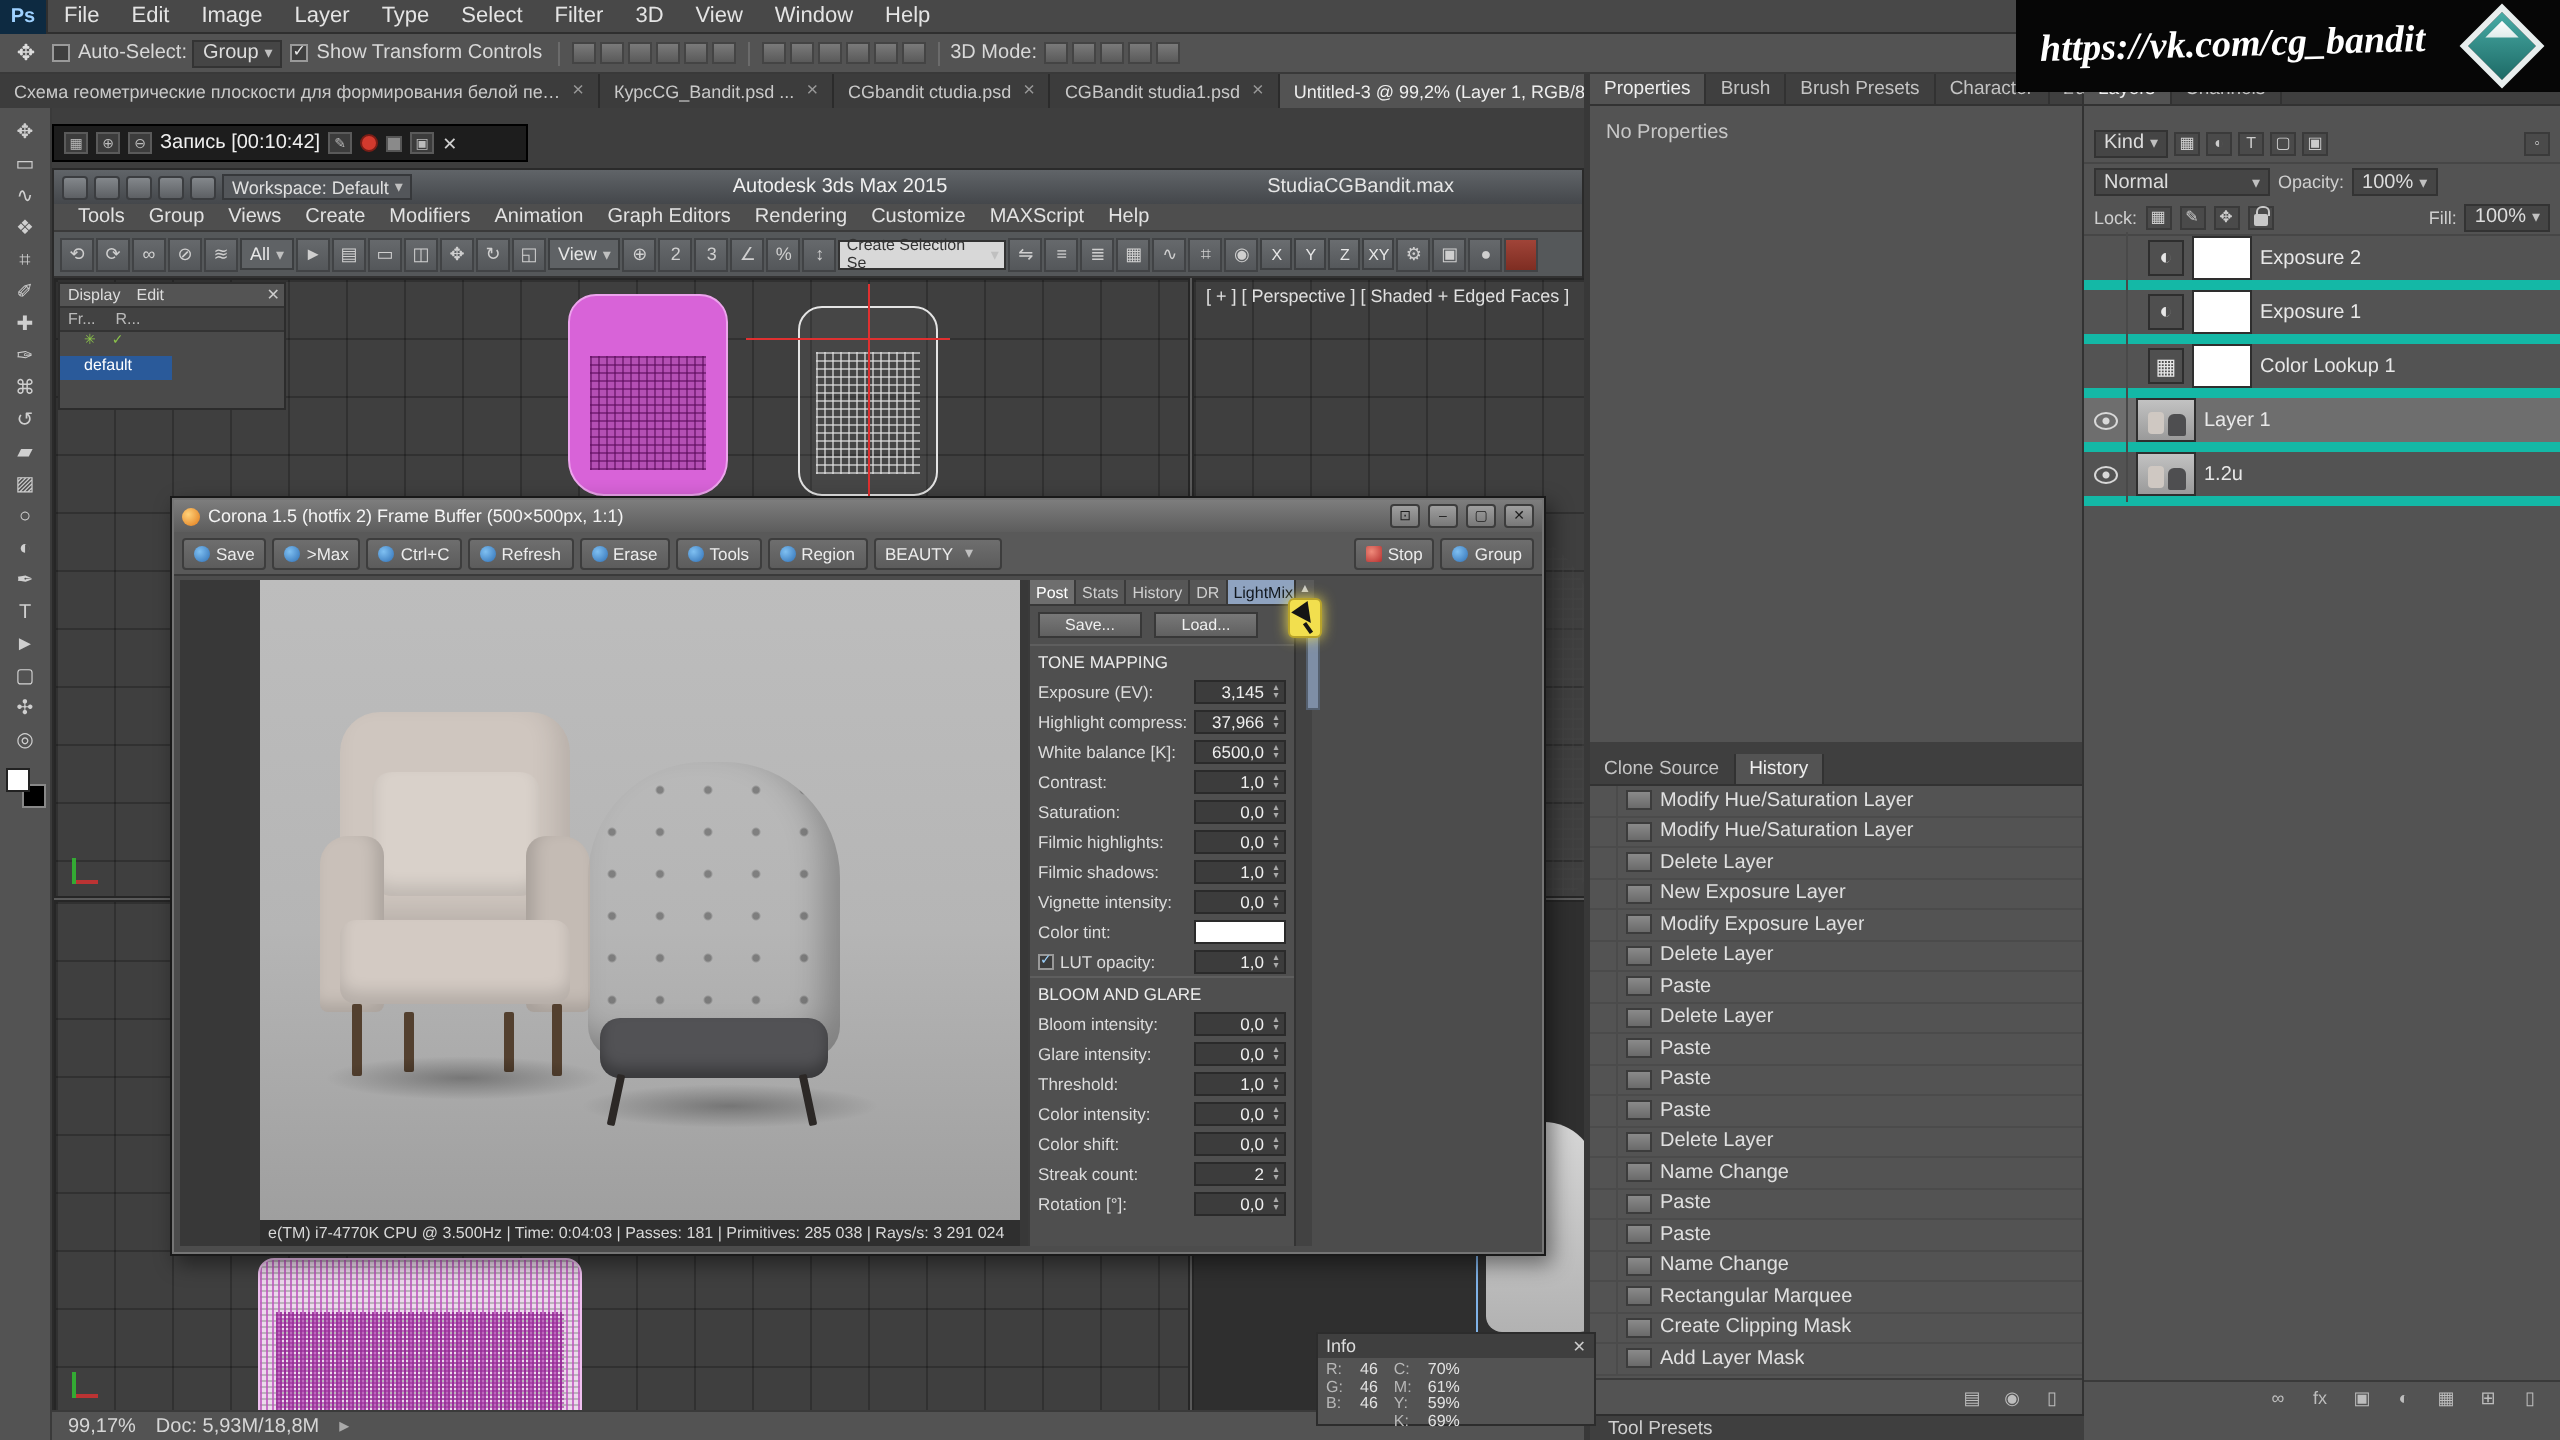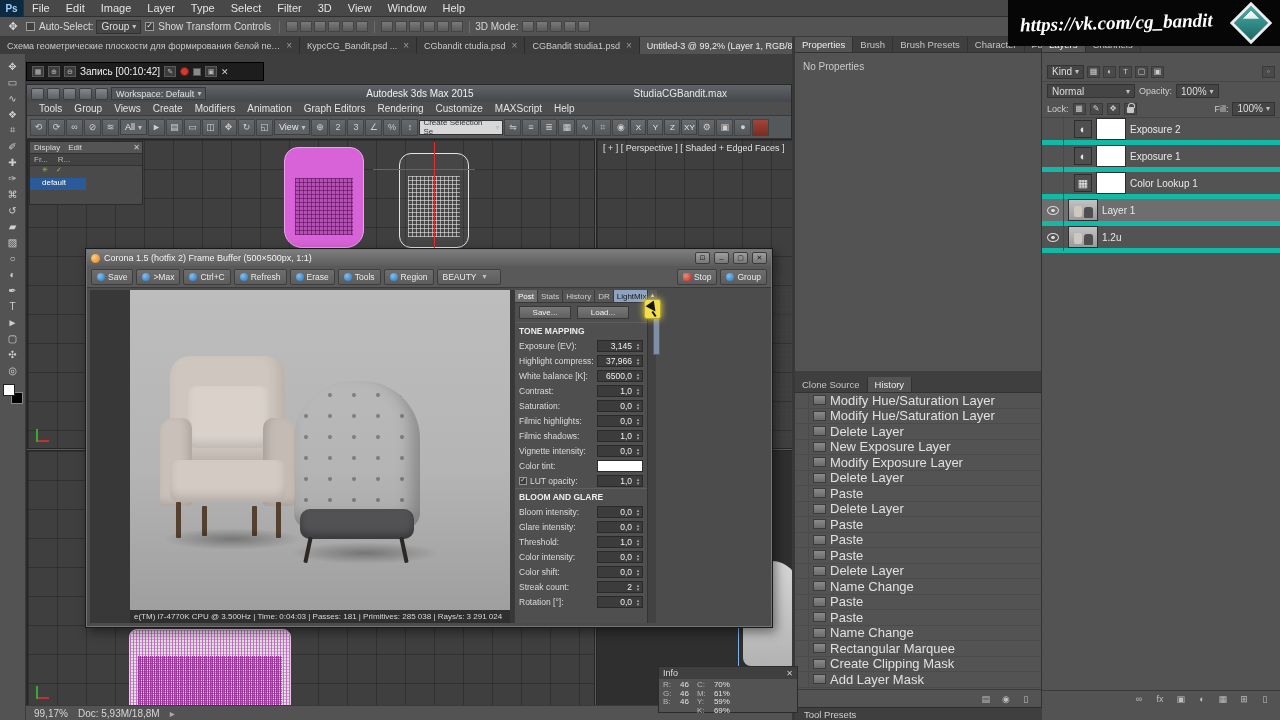--- a/index.html
+++ b/index.html
@@ -144,21 +144,21 @@
   #shadow-2{left:160px;top:252px;width:150px;height:22px}
 
   
   #vfb-panel{position:absolute;left:428px;top:41px;width:133px;height:333px;background:#4f4f4f;border-left:1px solid #3a3a3a}
   #vfb-tabs{display:flex;height:13px;border-bottom:1px solid #383838}
   .vfb-tab{padding:0 3px;font-size:8px;color:#cfcfcf;background:#565656;border-right:1px solid #3a3a3a;display:flex;align-items:center;white-space:nowrap}
   .vfb-tab.active{background:#6e6e6e;color:#fff}
   .vfb-tab.hover{background:#8fa3c0;color:#12181f}
   #saveload{display:flex;gap:6px;padding:3px 4px}
   .sl-btn{width:52px;height:13px;background:linear-gradient(#787878,#606060);border:1px solid #383838;color:#efefef;font-size:8px;display:flex;align-items:center;justify-content:center}
-  .sec-header{font-size:8.5px;font-weight:bold;color:#ececec;padding:3px 4px 2px 4px;border-top:1px solid #5e5e5e}
+  .sec-header{font-size:8.5px;font-weight:normal;color:#ececec;padding:3px 4px 2px 4px;border-top:1px solid #5e5e5e}
   .trow{display:flex;align-items:center;height:15px;padding:0 4px}
   .tlabel{flex:1;font-size:8.5px;color:#dcdcdc;white-space:nowrap;overflow:hidden}
   .spinwrap{display:flex;align-items:center;background:#3c3c3c;border:1px solid #2a2a2a;height:12px}
   .spinval{width:36px;text-align:right;font-size:8.5px;color:#efefef;padding-right:2px}
   .spinarrows{width:8px;display:flex;flex-direction:column;align-items:center;line-height:4px}
   .spinarrows::before{content:"▴";font-size:5px;color:#aaa}
   .spinarrows::after{content:"▾";font-size:5px;color:#aaa}
   .trow.color .spinwrap{background:#fff;width:46px}
   .trow.color .spinarrows,.trow.color .spinval{visibility:hidden}
   .chk{display:none;width:8px;height:8px;border:1px solid #999;background:#3c3c3c;margin-right:3px;position:relative;flex:none}
@@ -177,21 +177,21 @@
   .ptab.active{background:#535353;color:#eee}
   .pmenu{position:absolute;right:4px;top:3px;color:#bbb;font-size:9px}.pmenu::after{content:"≡"}
   #left-col{position:absolute;left:3px;top:0;width:247px;height:683px;border-right:1px solid #323232}
   #props-body{position:absolute;left:0;top:16px;width:100%;height:318px;background:#535353}
   #props-empty{padding:8px;font-size:10px;color:#c9c9c9}
   #hist-tabs-wrap{top:340px}
   #hist-body{position:absolute;left:0;top:356px;width:100%;height:296px;background:#535353;overflow:hidden}
   .hrow{height:15.5px;display:flex;align-items:center;border-bottom:1px solid #4b4b4b}
   .hbox{width:14px;height:100%;border-right:1px solid #4b4b4b;flex:none}
   .hicon{width:13px;height:10px;background:linear-gradient(#8a8a8a,#6a6a6a);border:1px solid #3c3c3c;margin:0 4px;flex:none}
-  .hlabel{font-size:13px;color:#e0e0e0;white-space:nowrap;overflow:hidden}
+  .hlabel{font-size:10px;color:#e0e0e0;white-space:nowrap;overflow:hidden}
   #hist-footer{position:absolute;left:0;top:652px;width:100%;height:18px;background:#535353;border-top:1px solid #3a3a3a;display:flex;justify-content:flex-end;align-items:center;gap:6px;padding:0 8px}
   .pf-ico{width:14px;height:11px;display:flex;align-items:center;justify-content:center;color:#bdbdbd;font-size:9px}
   #tool-presets{position:absolute;left:3px;top:670px;width:485px;height:13px;background:#3f3f3f;border-top:1px solid #2e2e2e;display:flex;align-items:center;justify-content:space-between;padding:0 6px;font-size:9.5px;color:#cfcfcf}
   #right-col{position:absolute;left:250px;top:0;width:238px;height:683px;background:#535353}
   #filter-row{position:absolute;left:0;top:25px;width:100%;height:20px;display:flex;align-items:center;gap:3px;padding:0 5px;border-bottom:1px solid #464646}
   .fico{width:13px;height:12px;background:#4a4a4a;border:1px solid #3a3a3a;color:#ccc;font-size:8px;display:flex;align-items:center;justify-content:center}
   #blend-row{position:absolute;left:0;top:45px;width:100%;height:18px;display:flex;align-items:center;gap:4px;padding:0 5px}
   #lock-row{position:absolute;left:0;top:63px;width:100%;height:18px;display:flex;align-items:center;gap:4px;padding:0 5px;border-bottom:1px solid #464646}
   .small-label{font-size:9px;color:#cfcfcf}
   .padlock{width:7px;height:6px;background:#c8c8c8;border-radius:1px;position:relative;margin-top:3px;display:inline-block}

